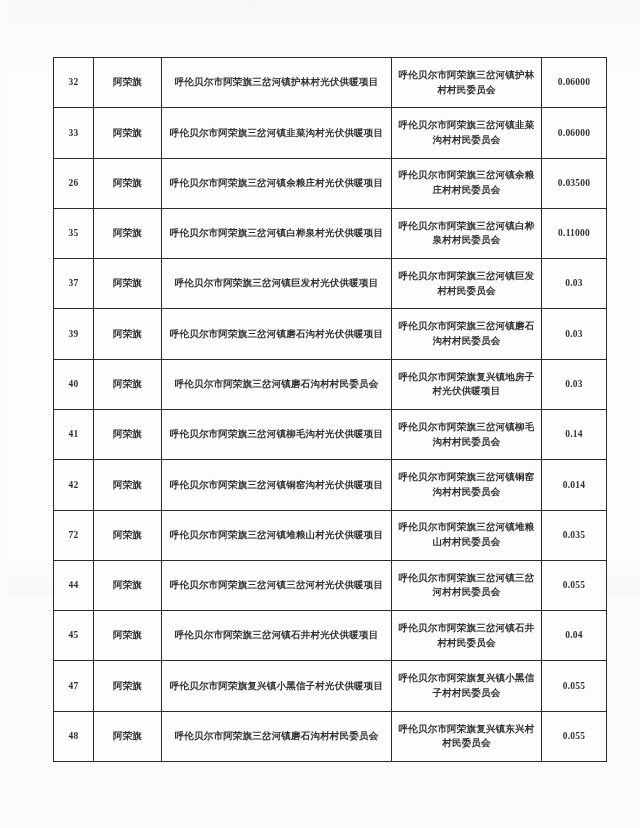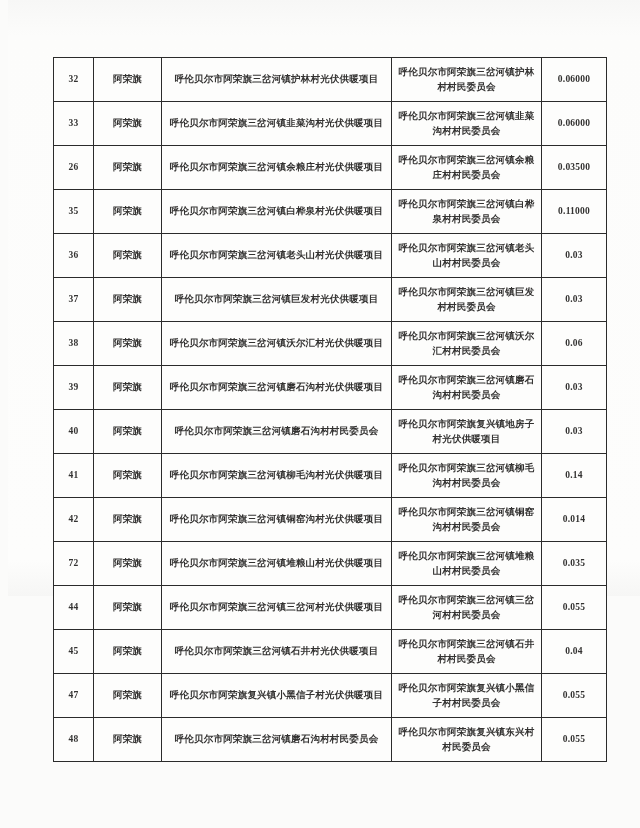--- a/index.html
+++ b/index.html
@@ -93,43 +93,29 @@
   </tr>
 
   <tr>
     <td class="c-index">35</td>
     <td class="c-county">阿荣旗</td>
     <td class="c-project">呼伦贝尔市阿荣旗三岔河镇白桦泉村光伏供暖项目</td>
     <td class="c-committee">呼伦贝尔市阿荣旗三岔河镇白桦泉村村民委员会</td>
     <td class="c-value">0.11000</td>
   </tr>
 
-  <tr>
-    <td class="c-index">36</td>
-    <td class="c-county">阿荣旗</td>
-    <td class="c-project">呼伦贝尔市阿荣旗三岔河镇老头山村光伏供暖项目</td>
-    <td class="c-committee">呼伦贝尔市阿荣旗三岔河镇老头山村村民委员会</td>
-    <td class="c-value">0.03</td>
-  </tr>
 
   <tr>
     <td class="c-index">37</td>
     <td class="c-county">阿荣旗</td>
     <td class="c-project">呼伦贝尔市阿荣旗三岔河镇巨发村光伏供暖项目</td>
     <td class="c-committee">呼伦贝尔市阿荣旗三岔河镇巨发村村民委员会</td>
     <td class="c-value">0.03</td>
   </tr>
 
-  <tr>
-    <td class="c-index">38</td>
-    <td class="c-county">阿荣旗</td>
-    <td class="c-project">呼伦贝尔市阿荣旗三岔河镇沃尔汇村光伏供暖项目</td>
-    <td class="c-committee">呼伦贝尔市阿荣旗三岔河镇沃尔汇村村民委员会</td>
-    <td class="c-value">0.06</td>
-  </tr>
 
   <tr>
     <td class="c-index">39</td>
     <td class="c-county">阿荣旗</td>
     <td class="c-project">呼伦贝尔市阿荣旗三岔河镇磨石沟村光伏供暖项目</td>
     <td class="c-committee">呼伦贝尔市阿荣旗三岔河镇磨石沟村村民委员会</td>
     <td class="c-value">0.03</td>
   </tr>
 
   <tr>

